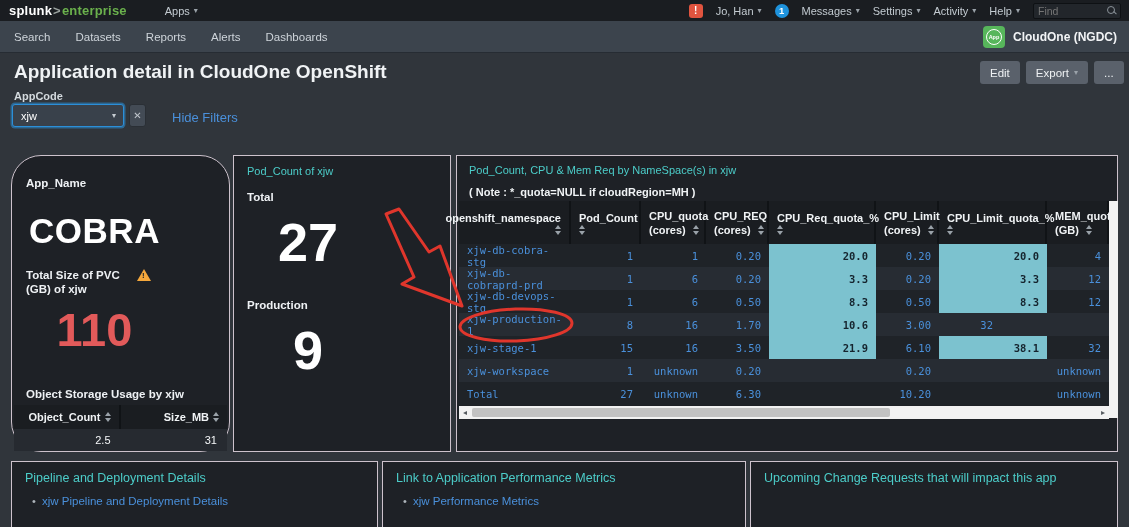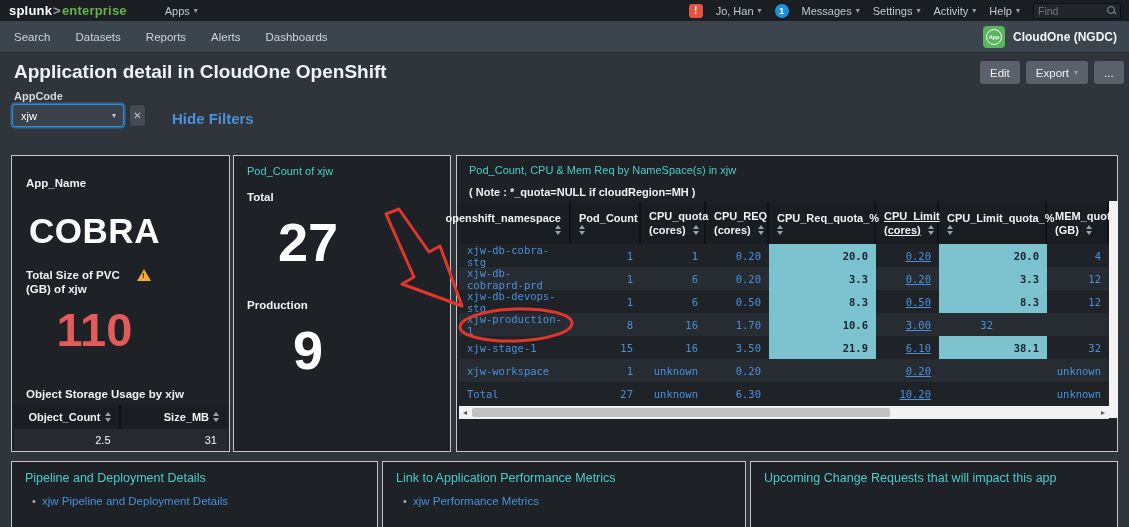--- a/index.html
+++ b/index.html
@@ -77,24 +77,24 @@
     display:flex; align-items:center; font-size:11px; color:#ffffff; cursor:pointer;
   }
   .dropdown .dd-val { margin-left:8px; flex:1; }
   .dropdown .caret { margin-right:7px; color:#c6ccd2; }
   .clear-btn {
     position:absolute; left:129px; top:104px; width:17px; height:23px;
     background:#434b55; border:1px solid #2a2f35; border-radius:3px;
     display:flex; align-items:center; justify-content:center;
     font-size:10px; color:#c0c6cc; cursor:pointer;
   }
-  .hide-filters { position:absolute; left:172px; top:110px; font-size:15px; font-weight:bold; color:#4a90db; cursor:pointer; }
+  .hide-filters { position:absolute; left:172px; top:110px; font-size:13px; font-weight:normal; color:#4a90db; cursor:pointer; }
   
   .panel { position:absolute; background:#1e2126; border:1px solid #cdc2cc; }
-  .p1 { left:11px;  top:155px; width:219px; height:297px; }
+  .p1 { left:11px;  top:155px; width:219px; height:297px;border-radius:30px; }
   .p2 { left:233px; top:155px; width:218px; height:297px; }
   .p3 { left:456px; top:155px; width:662px; height:297px; }
   .p4 { left:11px;  top:461px; width:367px; height:75px; }
   .p5 { left:382px; top:461px; width:364px; height:75px; }
   .p6 { left:750px; top:461px; width:368px; height:75px; }
   .panel-title { color:#4ccdc9; font-size:11px; }
   .lbl { font-size:11.5px; font-weight:bold; color:#eef1f4; }
   
   .p1 .lbl-appname { position:absolute; left:14px; top:21px; }
   .p1 .v-cobra { position:absolute; left:5px; top:55px; width:155px; text-align:center; font-size:35px; font-weight:bold; color:#ffffff; letter-spacing:.5px; }
@@ -130,21 +130,21 @@
       padding:0 8px; border-right:2px solid #101316; font-size:11px; font-weight:bold; color:#f0f3f5; line-height:14px; }
   .ns-th.left { align-items:flex-end; }
   .ns-th .sub { display:flex; align-items:center; gap:7px; font-weight:bold; }
   .ns-tr { display:flex; height:23px; background:#1f2328; }
   .ns-tr.even { background:#272c33; }
   .ns-td { display:flex; align-items:center; justify-content:flex-end; padding:0 8px;
       font-family:"DejaVu Sans Mono",monospace; font-size:10.5px; color:#4a90db; }
   .ns-td.left { justify-content:flex-start; }
   .ns-td.teal { background:#7cc2cf; color:#15242e; font-weight:bold; }
   .c1 { width:112px; } .c2 { width:70px; } .c3 { width:65px; } .c4 { width:63px; }
-  .c5 { width:107px; } .c6 { width:63px;text-decoration:underline; } .c7 { width:108px; } .c8 { width:62px; }
+  .c5 { width:107px; } .c6 { width:63px; } .c7 { width:108px; } .c8 { width:62px; }
   .vscroll { position:absolute; left:652px; top:45px; width:9px; height:217px; background:#f2f2f2; }
   .hscroll { position:absolute; left:2px; top:250px; width:650px; height:13px; background:#f2f2f2; display:flex; align-items:center; }
   .hs-arrow { width:12px; text-align:center; font-size:8px; color:#555a5f; line-height:13px; }
   .hs-arrow.right { margin-left:auto; }
   .hs-thumb { position:absolute; left:13px; top:2px; width:418px; height:9px; background:#c2c2c2; border-radius:2px; }
   
   .bp-title { position:absolute; left:13px; top:9px; font-size:12.5px; color:#4ccdc9; }
   .bp-link { position:absolute; left:30px; top:33px; font-size:11.5px; color:#4a90db; cursor:pointer; }
   .bp-bullet { position:absolute; left:20px; top:33px; font-size:11px; color:#aeb5bb; }
   

